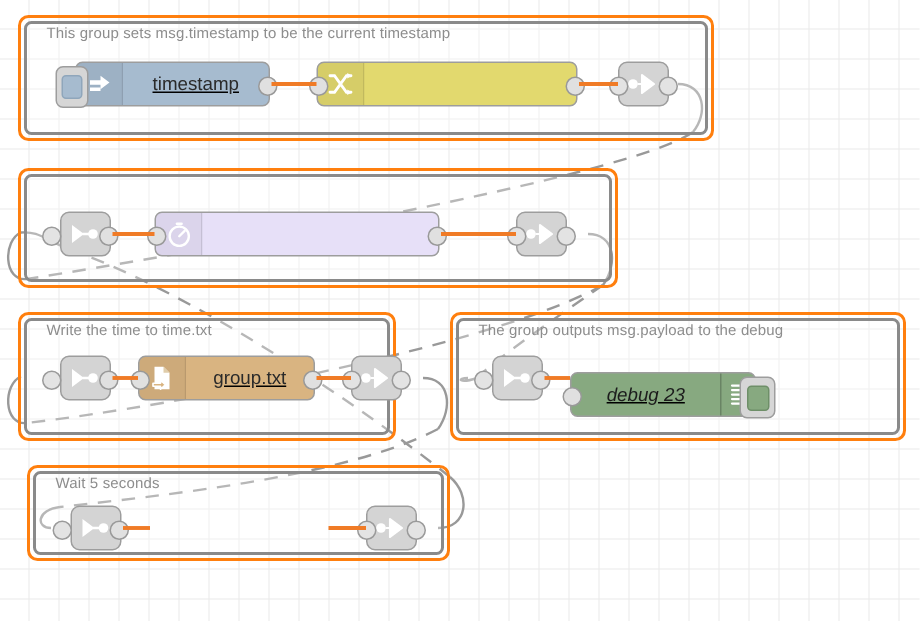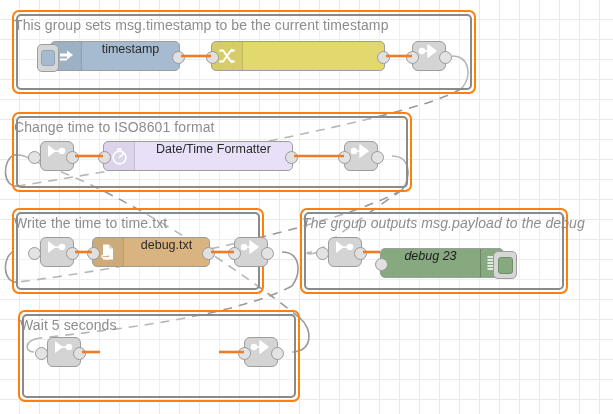--- a/index.html
+++ b/index.html
@@ -30,35 +30,36 @@
   }
   .group-inner{
     width:100%;height:100%;
     border:2px solid #8a8a8a;
     border-radius:5px;
     box-sizing:border-box;
     background:rgba(255,255,255,0.30);
   }
   .group-label{
     position:absolute;
-    left:0;top:5px;
-    font-size:14px;
+    left:17px;top:5px;
+    font-size:10px;
     color:#8d8d8d;
     white-space:nowrap;
     letter-spacing:0.1px;
   }
 
   
   .node{
     position:absolute;
     box-sizing:border-box;
     border:1px solid #9d9d9d;
     border-radius:5px;
-    display:flex;align-items:flex-start;
+    display:flex;align-items:center;
     height:30px;
+    text-decoration:underline;
   }
   .node .icon-box{
     width:30px;height:100%;
     display:flex;align-items:center;justify-content:center;
     flex:0 0 30px;
     border-right:1px solid rgba(0,0,0,0.10);
     border-top-left-radius:4px;border-bottom-left-radius:4px;
     background:rgba(0,0,0,0.05);
   }
   .node .label{
@@ -202,21 +203,20 @@
       <svg class="gly" width="22" height="18" viewBox="0 0 22 18">
         <circle cx="4" cy="9" r="3.2" fill="#ffffff"></circle>
         <path d="M7 9h5M10 3l8 6-8 6z" fill="#ffffff" stroke="#ffffff" stroke-width="1.4" stroke-linejoin="round"></path>
       </svg>
     </span>
     <span class="vport" style="right:-7px;"></span>
   </div>
 
   <div class="group" style="left:12px;top:112px;width:400px;height:80px;">
     <div class="group-inner"></div>
-    <div class="group-label">Change time to ISO8601 format</div>
   </div>
   <div class="node link" style="left:40px;top:141px;">
     <span class="vport" style="left:-13px;"></span>
     <span>
       <svg class="gly" width="22" height="18" viewBox="0 0 22 18">
         <path d="M2 3l8 6-8 6z" fill="#ffffff"></path>
         <path d="M9 9h5" stroke="#ffffff" stroke-width="1.6"></path>
         <circle cx="16" cy="9" r="3.2" fill="#ffffff"></circle>
       </svg>
     </span>
@@ -224,21 +224,20 @@
   </div>
   <div class="node n-delay" style="left:103px;top:141px;width:190px;">
     <span class="port in round"></span>
     <div class="icon-box">
       <svg class="gly" width="19" height="19" viewBox="0 0 19 19">
         <circle cx="9.5" cy="10.5" r="6.4" fill="none" stroke="#ffffff" stroke-width="1.6"></circle>
         <path d="M9.5 10.5l3.6-3.6" stroke="#ffffff" stroke-width="1.6" stroke-linecap="round"></path>
         <path d="M8 2.2h3" stroke="#ffffff" stroke-width="1.8" stroke-linecap="round"></path>
       </svg>
     </div>
-    <div class="label">Date/Time Formatter</div>
     <span class="port out round"></span>
   </div>
   <div class="node link" style="left:344px;top:141px;">
     <span class="vport" style="left:-7px;"></span>
     <span>
       <svg class="gly" width="22" height="18" viewBox="0 0 22 18">
         <circle cx="4" cy="9" r="3.2" fill="#ffffff"></circle>
         <path d="M7 9h5M10 3l8 6-8 6z" fill="#ffffff" stroke="#ffffff" stroke-width="1.4" stroke-linejoin="round"></path>
       </svg>
     </span>
@@ -262,35 +261,35 @@
   </div>
   <div class="node n-file" style="left:92px;top:237px;width:118px;">
     <span class="port in round"></span>
     <div class="icon-box">
       <svg class="gly" width="18" height="18" viewBox="0 0 18 18">
         <path d="M4 1.5h6l4 4v11H4z" fill="#ffffff"></path>
         <path d="M10 1.5v4h4" fill="#e0cdaa"></path>
         <path d="M3 12.5h5v-2l3.2 3-3.2 3v-2H3z" fill="#d9b481" stroke="#ffffff" stroke-width="1.1" stroke-linejoin="round"></path>
       </svg>
     </div>
-    <div class="label">debug.txt</div>
+    <div class="label">group.txt</div>
     <span class="port out round"></span>
   </div>
   <div class="node link" style="left:234px;top:237px;">
     <span class="vport" style="left:-7px;"></span>
     <span>
       <svg class="gly" width="22" height="18" viewBox="0 0 22 18">
         <circle cx="4" cy="9" r="3.2" fill="#ffffff"></circle>
         <path d="M7 9h5M10 3l8 6-8 6z" fill="#ffffff" stroke="#ffffff" stroke-width="1.4" stroke-linejoin="round"></path>
       </svg>
     </span>
     <span class="vport" style="right:-7px;"></span>
   </div>
 
-  <div class="group" style="left:300px;top:208px;width:268px;height:86px;font-style:italic;">
+  <div class="group" style="left:300px;top:208px;width:304px;height:86px;">
     <div class="group-inner"></div>
     <div class="group-label">The group outputs msg.payload to the debug</div>
   </div>
   <div class="node link" style="left:328px;top:237px;">
     <span class="vport" style="left:-13px;"></span>
     <span>
       <svg class="gly" width="22" height="18" viewBox="0 0 22 18">
         <path d="M2 3l8 6-8 6z" fill="#ffffff"></path>
         <path d="M9 9h5" stroke="#ffffff" stroke-width="1.6"></path>
         <circle cx="16" cy="9" r="3.2" fill="#ffffff"></circle>
@@ -310,21 +309,21 @@
           <path d="M3 11h8"></path>
             <path d="M3 14h8"></path>
         </g>
       </svg>
     </div>
     <div class="debug-btn">
       <i></i>
     </div>
   </div>
 
-  <div class="group" style="left:18px;top:310px;width:282px;height:92px;">
+  <div class="group" style="left:18px;top:310px;width:282px;height:64px;">
     <div class="group-inner"></div>
     <div class="group-label">Wait 5 seconds</div>
   </div>
   <div class="node link" style="left:47px;top:337px;">
     <span class="vport" style="left:-13px;"></span>
     <span>
       <svg class="gly" width="22" height="18" viewBox="0 0 22 18">
         <path d="M2 3l8 6-8 6z" fill="#ffffff"></path>
         <path d="M9 9h5" stroke="#ffffff" stroke-width="1.6"></path>
         <circle cx="16" cy="9" r="3.2" fill="#ffffff"></circle>

